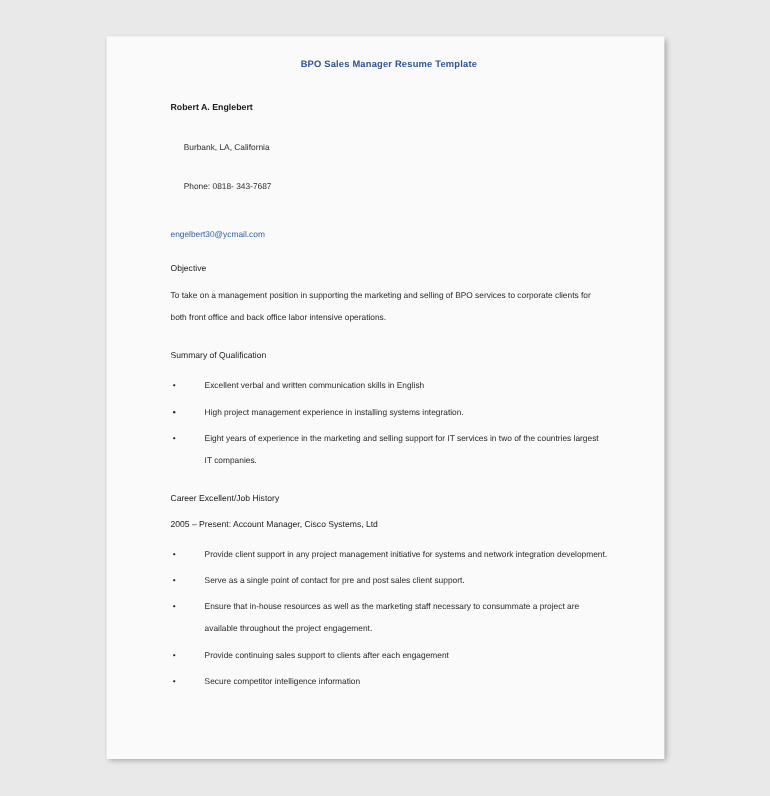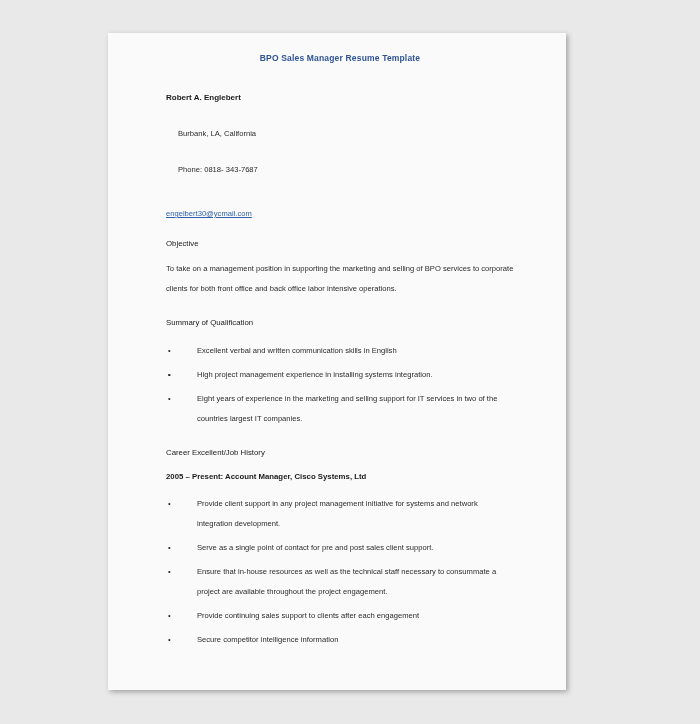--- a/index.html
+++ b/index.html
@@ -13,23 +13,23 @@
     font-family: "Liberation Sans", sans-serif;
     overflow: hidden;
   }
   .canvas {
     position: relative;
     width: 700px;
     height: 724px;
   }
   .page {
     position: absolute;
-    left: 108px;
+    left: 97px;
     top: 33px;
-    width: 458px;
+    width: 507px;
     height: 657px;
     background: #fafafa;
     box-shadow: 2px 2px 5px rgba(0,0,0,0.30);
     box-sizing: border-box;
     padding: 0 52px 0 58px;
   }
   .doc-title {
     text-align: center;
     color: #2f5496;
     font-weight: bold;
@@ -51,21 +51,20 @@
     margin: 12px;
     padding-top: 15px;
   }
   .email-line {
     padding-top: 16px;
     margin: 0;
   }
   .email-link {
     font-size: 7.6px;
     color: #2f5fa8;
-    text-decoration: underline;
   }
   .section-heading {
     font-weight: normal;
     font-size: 7.8px;
     color: #1a1a1a;
     margin: 0;
     padding-top: 19px;
   }
   .body-para {
     font-size: 7.6px;
@@ -95,21 +94,21 @@
   }
   .bullet-dot {
     position: absolute;
     left: 2px;
     top: 0;
     font-size: 7.6px;
     line-height: 20px;
     color: #2b2b2b;
   }
   .job-entry {
-    font-weight: bold;
+    font-weight: normal;
     font-size: 7.8px;
     color: #1a1a1a;
     margin: 0;
     padding-top: 15px;
   }
   .job-bullets {
     padding-top: 13px;
   }
 </style>
 </head>
@@ -162,21 +161,21 @@
       <li class="bullet-item">
         <span class="bullet-dot">•</span>
         <span>Provide client support in any project management initiative for systems and network integration development.</span>
       </li>
       <li class="bullet-item">
         <span class="bullet-dot">•</span>
         <span>Serve as a single point of contact for pre and post sales client support.</span>
       </li>
       <li class="bullet-item">
         <span class="bullet-dot">•</span>
-        <span>Ensure that in-house resources as well as the technical staff necessary to consummate a project are available throughout the project engagement.</span>
+        <span>Ensure that in-house resources as well as the marketing staff necessary to consummate a project are available throughout the project engagement.</span>
       </li>
       <li class="bullet-item">
         <span class="bullet-dot">•</span>
         <span>Provide continuing sales support to clients after each engagement</span>
       </li>
       <li class="bullet-item">
         <span class="bullet-dot">•</span>
         <span>Secure competitor intelligence information</span>
       </li>
     </ul>

